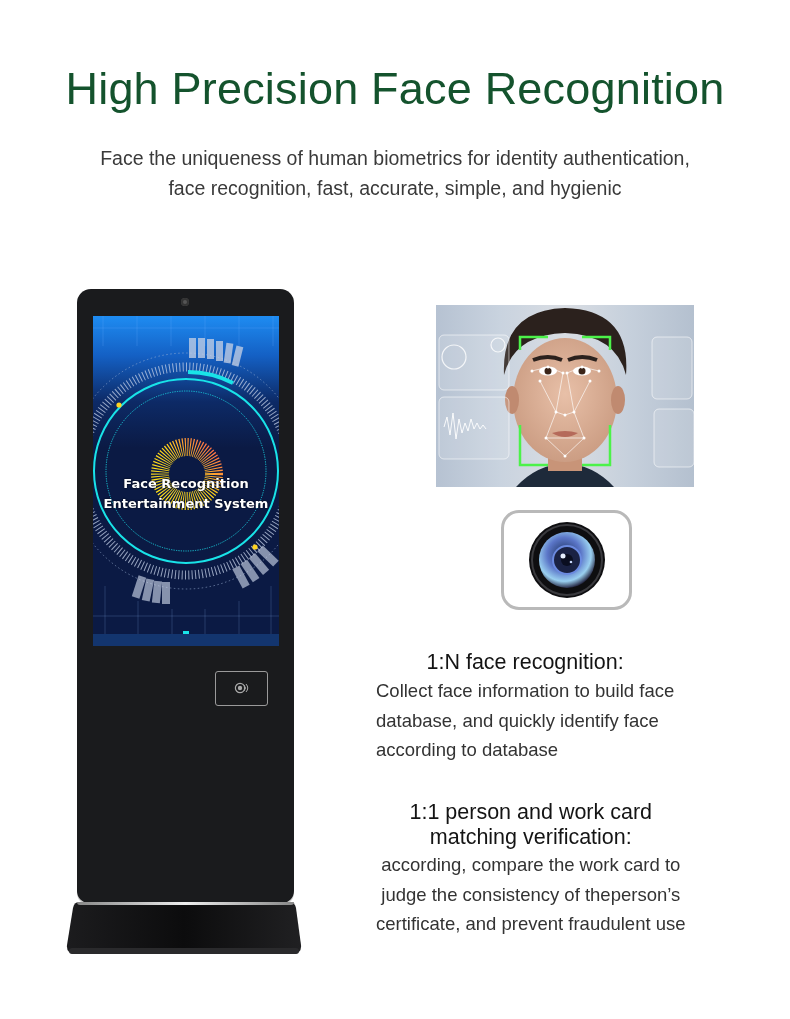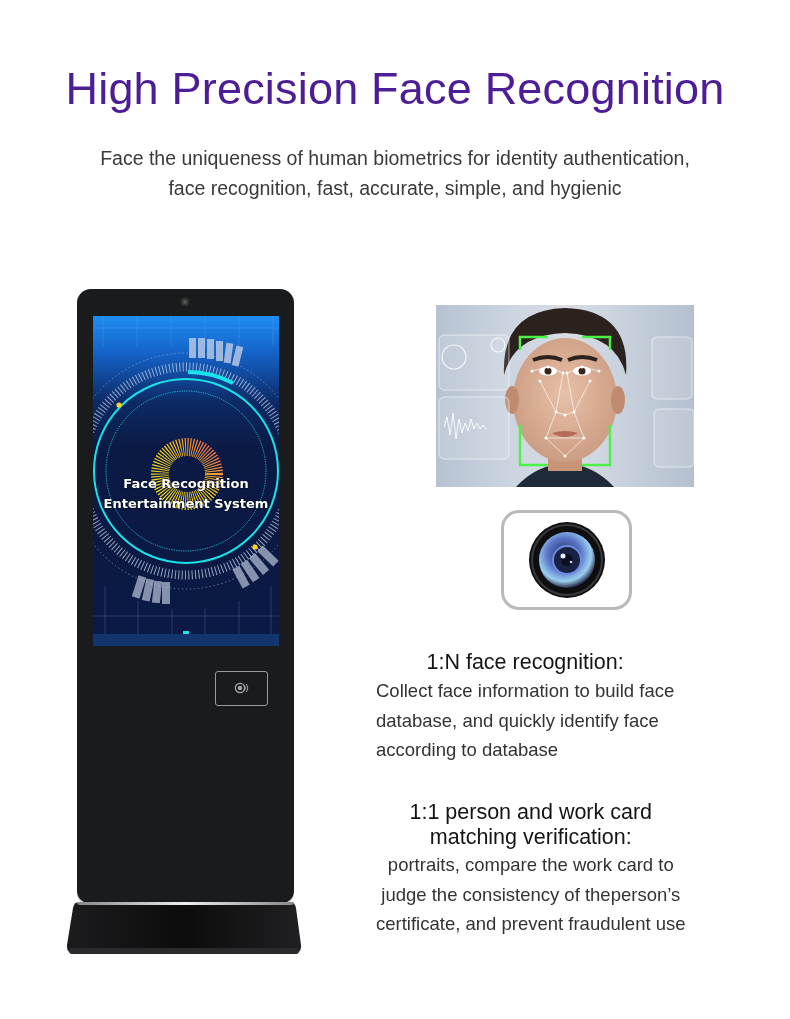--- a/index.html
+++ b/index.html
@@ -1,17 +1,17 @@
 <!DOCTYPE html>
 <html><head>
 <meta charset="utf-8">
 <style>
   html, body { margin:0; padding:0; background:#ffffff; }
   body { width:790px; height:1019px; position:relative; overflow:hidden; font-family:"Liberation Sans", "DejaVu Sans", sans-serif; }
-  .title { position:absolute; left:0; width:790px; top:62px; text-align:center; font-size:45px; color:#4c1d95; letter-spacing:0.2px; font-weight:400; line-height:54px; }
+  .title { position:absolute; left:0; width:790px; top:62px; text-align:center; font-size:45px; color:#14532d; letter-spacing:0.2px; font-weight:400; line-height:54px; }
   .subtitle { position:absolute; left:0; width:790px; top:143px; text-align:center; font-size:19.5px; color:#3a3a3a; line-height:30px; }
   .subtitle div { white-space:nowrap; }
 
   
   .kiosk { position:absolute; left:0; top:0; }
   .kiosk-body { position:absolute; left:77px; top:289px; width:217px; height:614px; background:#1a1b1d; border-radius:14px 14px 12px 12px; box-shadow: 0 2px 0 #cfcfcf; }
   .kiosk-body:after { content:""; position:absolute; left:0; right:0; bottom:-2px; height:3px; border-radius:0 0 12px 12px; background:linear-gradient(90deg,#888,#eee,#888); }
   .camera { position:absolute; left:181px; top:298px; width:8px; height:8px; border-radius:50%; background:#555; box-shadow: inset 0 0 0 2px #333; }
   .screen { position:absolute; left:93px; top:316px; width:186px; height:330px; overflow:hidden; background:linear-gradient(180deg,#1e8cf2 0%,#1460c4 12%,#0d2a66 26%,#0b1a44 40%,#0b1a44 100%); }
   .screen svg { position:absolute; left:0; top:0; }
@@ -239,17 +239,17 @@
     <div>according to database</div>
   </div>
 </div>
 
 <div class="feature f2">
   <div class="feature-title">
     <div>1:1 person and work card</div>
     <div>matching verification:</div>
   </div>
   <div class="feature-body">
-    <div>portraits, compare the work card to</div>
+    <div>according, compare the work card to</div>
     <div>judge the consistency of theperson’s</div>
     <div>certificate, and prevent fraudulent use</div>
   </div>
 </div>
 
 </body></html>

